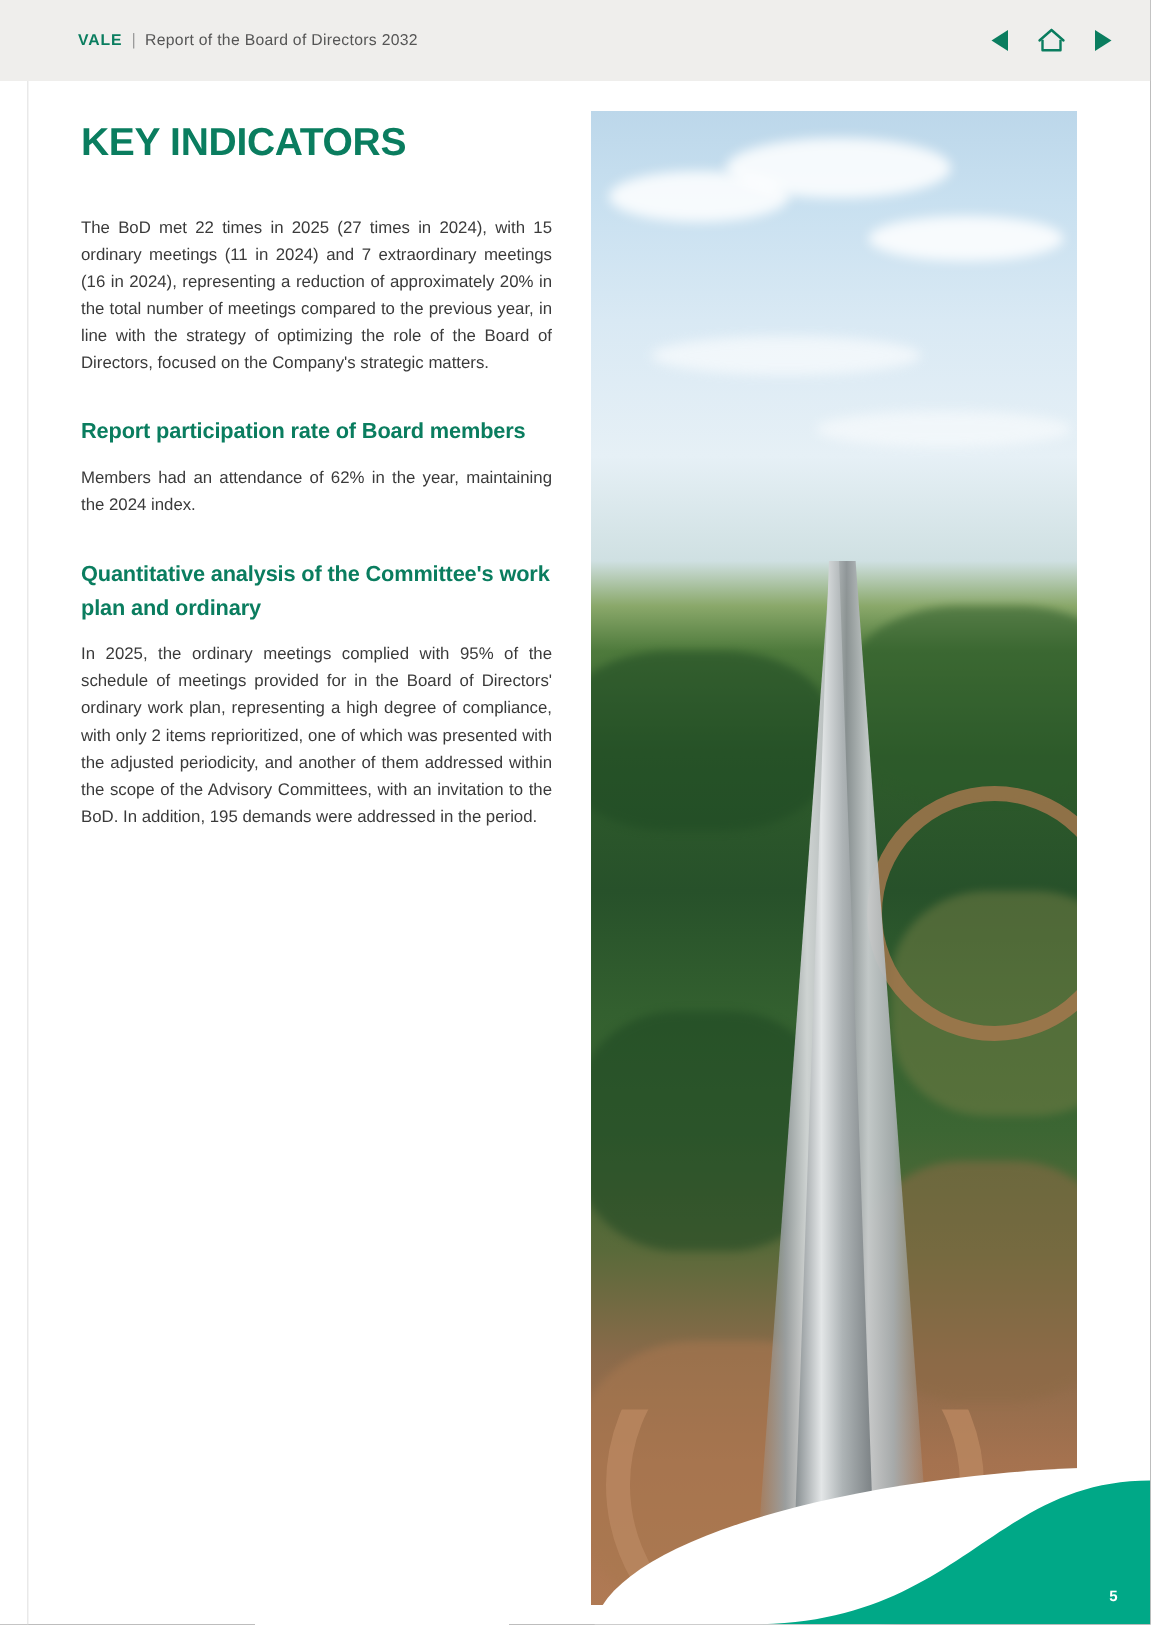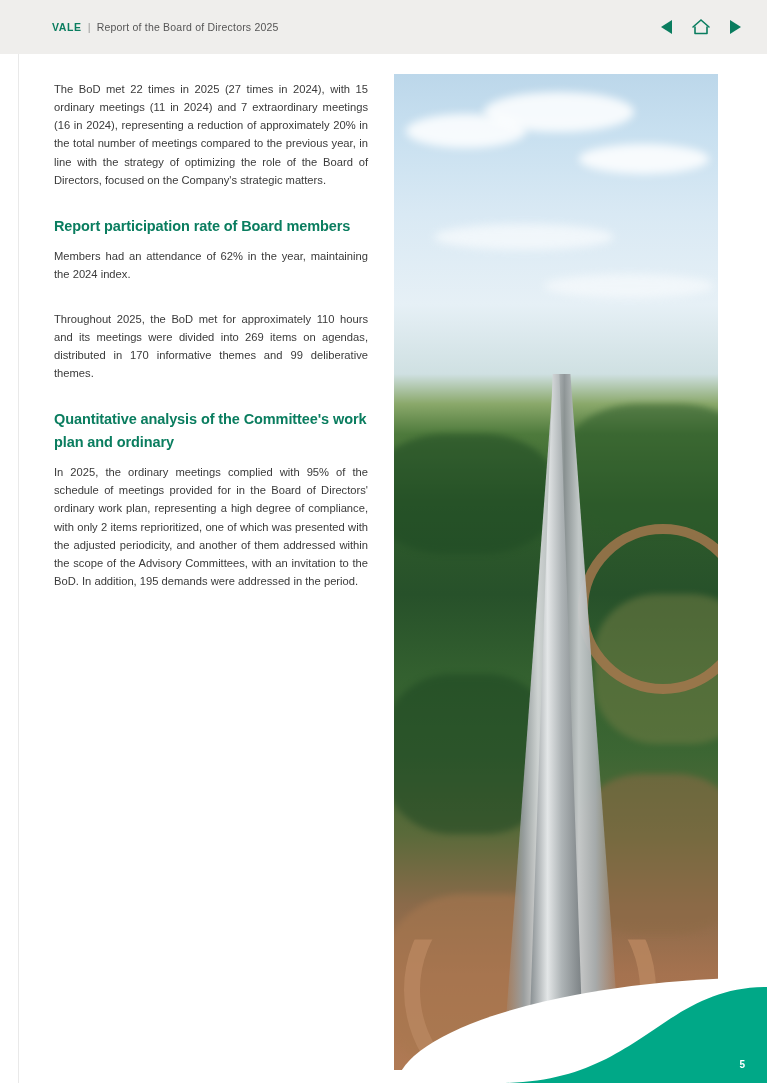--- a/index.html
+++ b/index.html
@@ -252,21 +252,21 @@
 <body>
 
 <div class="page">
 
   <div class="left-strip"></div>
 
   <div class="header-bar">
     <div class="header-left">
       <span class="brand">VALE</span>
       <span class="divider-pipe">|</span>
-      <span class="header-doc-title">Report of the Board of Directors 2025</span>
+      <span class="header-doc-title">Report of the Board of Directors 2032</span>
     </div>
     <div class="header-nav">
       <span class="nav-icon">
         <svg width="14" height="16" viewBox="0 0 14 16">
             <polygon points="12,1 12,15 1,8" fill="#0a7d5f"></polygon>
           </svg>
       </span>
       <span class="nav-icon">
         <svg width="20" height="18" viewBox="0 0 20 18">
           <path d="M10 2 L18 9 M10 2 L2 9" stroke="#0a7d5f" stroke-width="1.6" fill="none" stroke-linecap="round"></path>
@@ -277,32 +277,32 @@
         <svg width="14" height="16" viewBox="0 0 14 16">
             <polygon points="2,1 2,15 13,8" fill="#0a7d5f"></polygon>
           </svg>
       </span>
     </div>
   </div>
 
   <div class="content">
 
     <div class="text-col">
+      <h1 class="page-title">KEY INDICATORS</h1>
 
       <div class="section">
         <p>The BoD met 22 times in 2025 (27 times in 2024), with 15 ordinary meetings (11 in 2024) and 7 extraordinary meetings (16 in 2024), representing a reduction of approximately 20% in the total number of meetings compared to the previous year, in line with the strategy of optimizing the role of the Board of Directors, focused on the Company's strategic matters.</p>
       </div>
 
       <div class="section">
         <h2>Report participation rate of Board members</h2>
         <p>Members had an attendance of 62% in the year, maintaining the 2024 index.</p>
       </div>
 
       <div class="section">
-        <p>Throughout 2025, the BoD met for approximately 110 hours and its meetings were divided into 269 items on agendas, distributed in 170 informative themes and 99 deliberative themes.</p>
       </div>
 
       <div class="section">
         <h2>Quantitative analysis of the Committee's work plan and ordinary</h2>
         <p>In 2025, the ordinary meetings complied with 95% of the schedule of meetings provided for in the Board of Directors' ordinary work plan, representing a high degree of compliance, with only 2 items reprioritized, one of which was presented with the adjusted periodicity, and another of them addressed within the scope of the Advisory Committees, with an invitation to the BoD. In addition, 195 demands were addressed in the period.</p>
       </div>
     </div>
 
     <div class="photo-wrap">
       <div class="photo">

